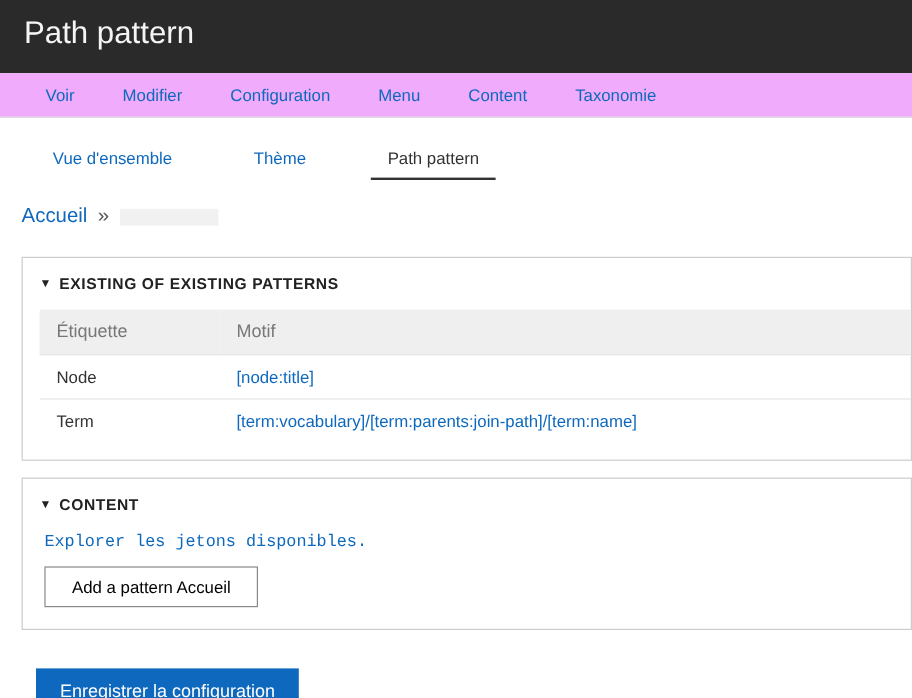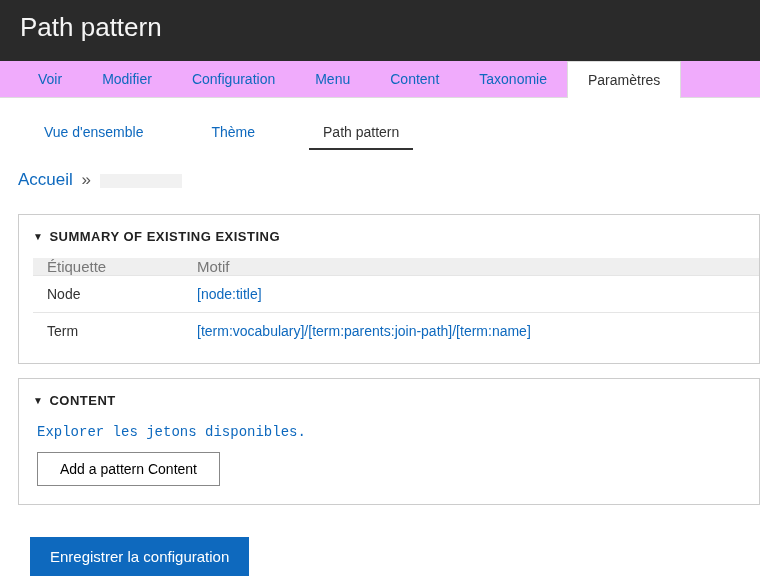--- a/index.html
+++ b/index.html
@@ -21,21 +21,21 @@
 .breadcrumb .sep { margin: 0 4px; color: #555; }
 .breadcrumb .placeholder { display: inline-block; width: 82px; height: 14px; background: #f1f1f1; vertical-align: middle; }
 
 .fieldset { border: 1px solid #ccc; margin: 14px 0 10px 18px; padding: 0; }
 .fieldset-legend { padding: 14px 18px 14px 14px; font-size: 13px; font-weight: 600; letter-spacing: 0.5px; color: #222; cursor: pointer; display: flex; align-items: center; gap: 6px; }
 .fieldset-legend .tri { font-size: 10px; display: inline-block; }
 
 .fs-body { padding: 0 0 14px 0; }
 
 .table { width: calc(100% - 14px); margin-left: 14px; border-collapse: collapse; }
-.table th { text-align: left; background: #efefef; padding: 0 14px; font-size: 15px; color: #777; font-weight: 500; }
+.table th { text-align: left; background: #efefef; padding: 10px 14px; font-size: 15px; color: #777; font-weight: 500; }
 .table td { padding: 10px 14px; border-top: 1px solid #e5e5e5; font-size: 14px; color: #333; }
 .table td.motif { color: #0e69be; }
 
 .tokens-link { color: #0e69be; padding: 2px 18px 12px 18px; display: block; cursor: pointer; font-size: 14px; font-family: Liberation Mono, monospace; }
 
 .add-btn { margin: 0 0 4px 18px; border: 1px solid #888; background: #fff; padding: 8px 22px; font-size: 14px; cursor: pointer; }
 
 .save-btn { margin: 22px 0 0 30px; background: #0e69be; color: #fff; border: none; padding: 11px 20px; font-size: 15px; cursor: pointer; }
 </style>
 </head>
@@ -47,39 +47,38 @@
   <h1>Path pattern</h1>
 </div>
 
 <div class="primary-tabs">
   <div class="tab">Voir</div>
   <div class="tab">Modifier</div>
   <div class="tab">Configuration</div>
   <div class="tab">Menu</div>
   <div class="tab">Content</div>
   <div class="tab">Taxonomie</div>
-  <div class="tab active">Paramètres</div>
 </div>
 
 <div class="secondary-tabs">
   <div class="stab">Vue d'ensemble</div>
   <div class="stab">Thème</div>
   <div class="stab active">Path pattern</div>
 </div>
 
 <div class="breadcrumb">
   <a href="#">Accueil</a>
   <span class="sep">»</span>
   <span class="placeholder"></span>
 </div>
 
 <div class="fieldset">
   <div class="fieldset-legend">
     <span class="tri">▼</span>
-    <span>SUMMARY OF EXISTING EXISTING</span>
+    <span>EXISTING OF EXISTING PATTERNS</span>
   </div>
   <div class="fs-body">
     <table class="table">
       <thead>
         <tr>
           <th style="width:150px">Étiquette</th>
           <th>Motif</th>
         </tr>
       </thead>
       <tbody>
@@ -96,20 +95,20 @@
   </div>
 </div>
 
 <div class="fieldset">
   <div class="fieldset-legend">
     <span class="tri">▼</span>
     <span>CONTENT</span>
   </div>
   <div class="fs-body">
     <span class="tokens-link">Explorer les jetons disponibles.</span>
-    <button class="add-btn">Add a pattern Content</button>
+    <button class="add-btn">Add a pattern Accueil</button>
   </div>
 </div>
 
 <button class="save-btn">Enregistrer la configuration</button>
 
 
 
 
 </body></html>

